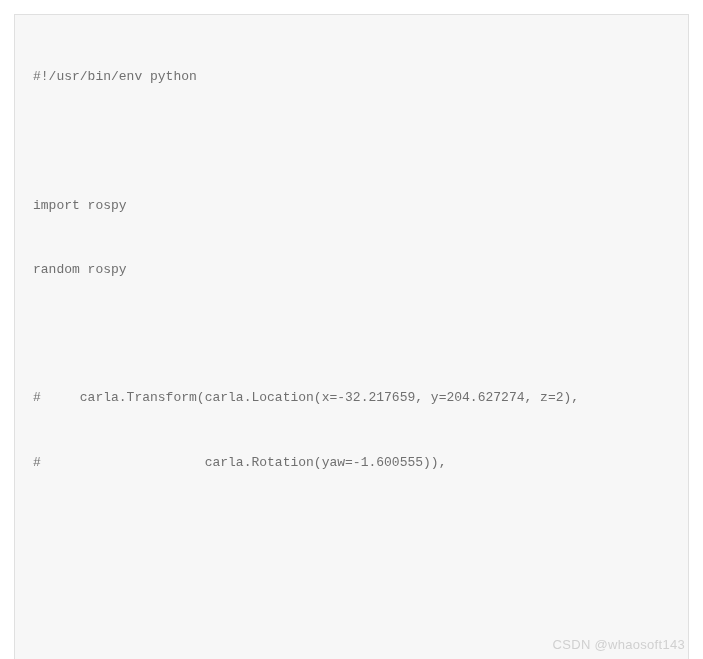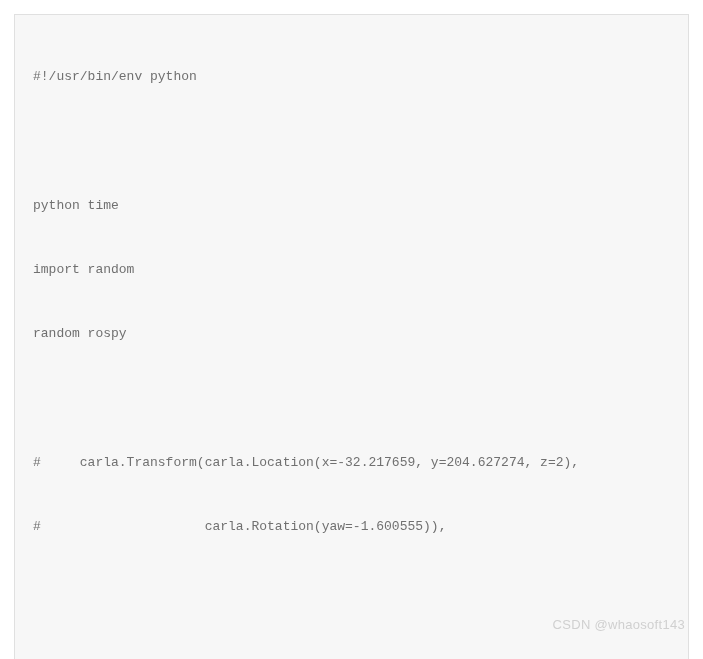--- a/index.html
+++ b/index.html
@@ -21,21 +21,21 @@
       border: 1px solid #e0e0e0;
       padding: 8px 18px;
       margin: 14px;
       color: #707070;
       white-space: pre;
       overflow: hidden;
       height: calc(100% - 12px);
     }
     .watermark {
       position: absolute;
-      bottom: 24px;
+      bottom: 4px;
       right: 18px;
       color: #d0d0d0;
       font-family: Arial, sans-serif;
       font-size: 13px;
       font-weight: 400;
       letter-spacing: 0.3px;
     }
     .code-line {
       display: block;
     }
@@ -43,22 +43,21 @@
       display: block;
       height: 1.65em;
     }
   </style>
 </head>
 <body>
 
 <div class="code-container">
   <span class="code-line">#!/usr/bin/env python</span>
   <span class="blank-line"></span>
-  <span class="code-line">python time</span>
-  <span class="code-line">import random</span>
+  <span class="code-line">import rospy</span>
   <span class="code-line">random rospy</span>
   <span class="blank-line"></span>
   <span class="code-line">#     carla.Transform(carla.Location(x=-32.217659, y=204.627274, z=2),</span>
   <span class="code-line">#                     carla.Rotation(yaw=-1.600555)),</span>
   
   
   
   
   
   

